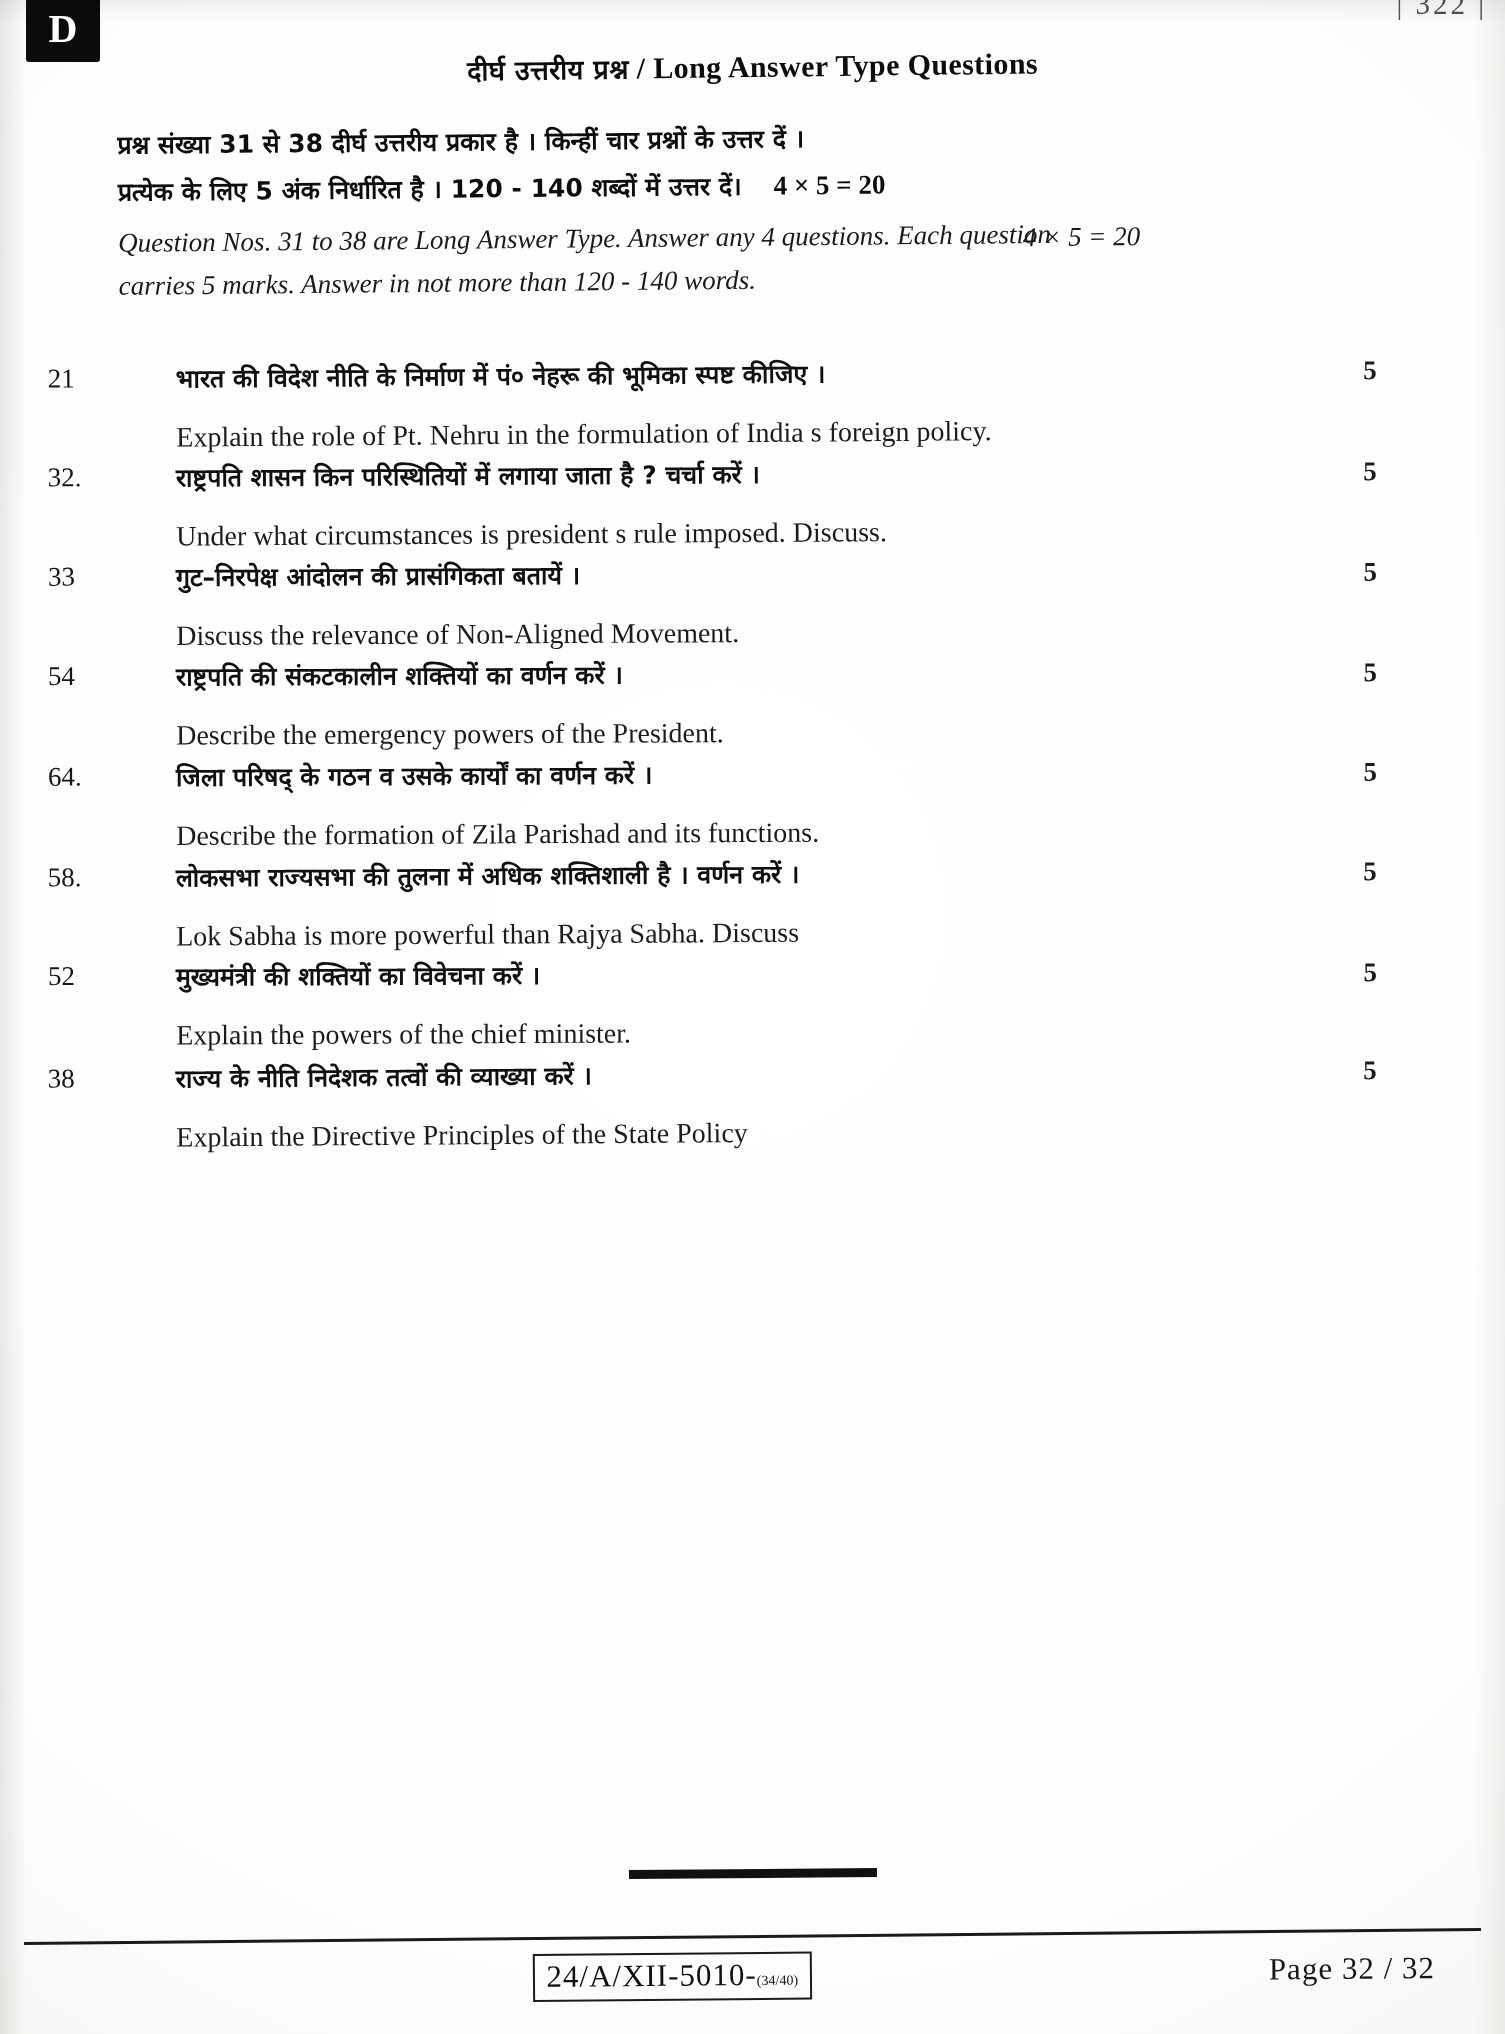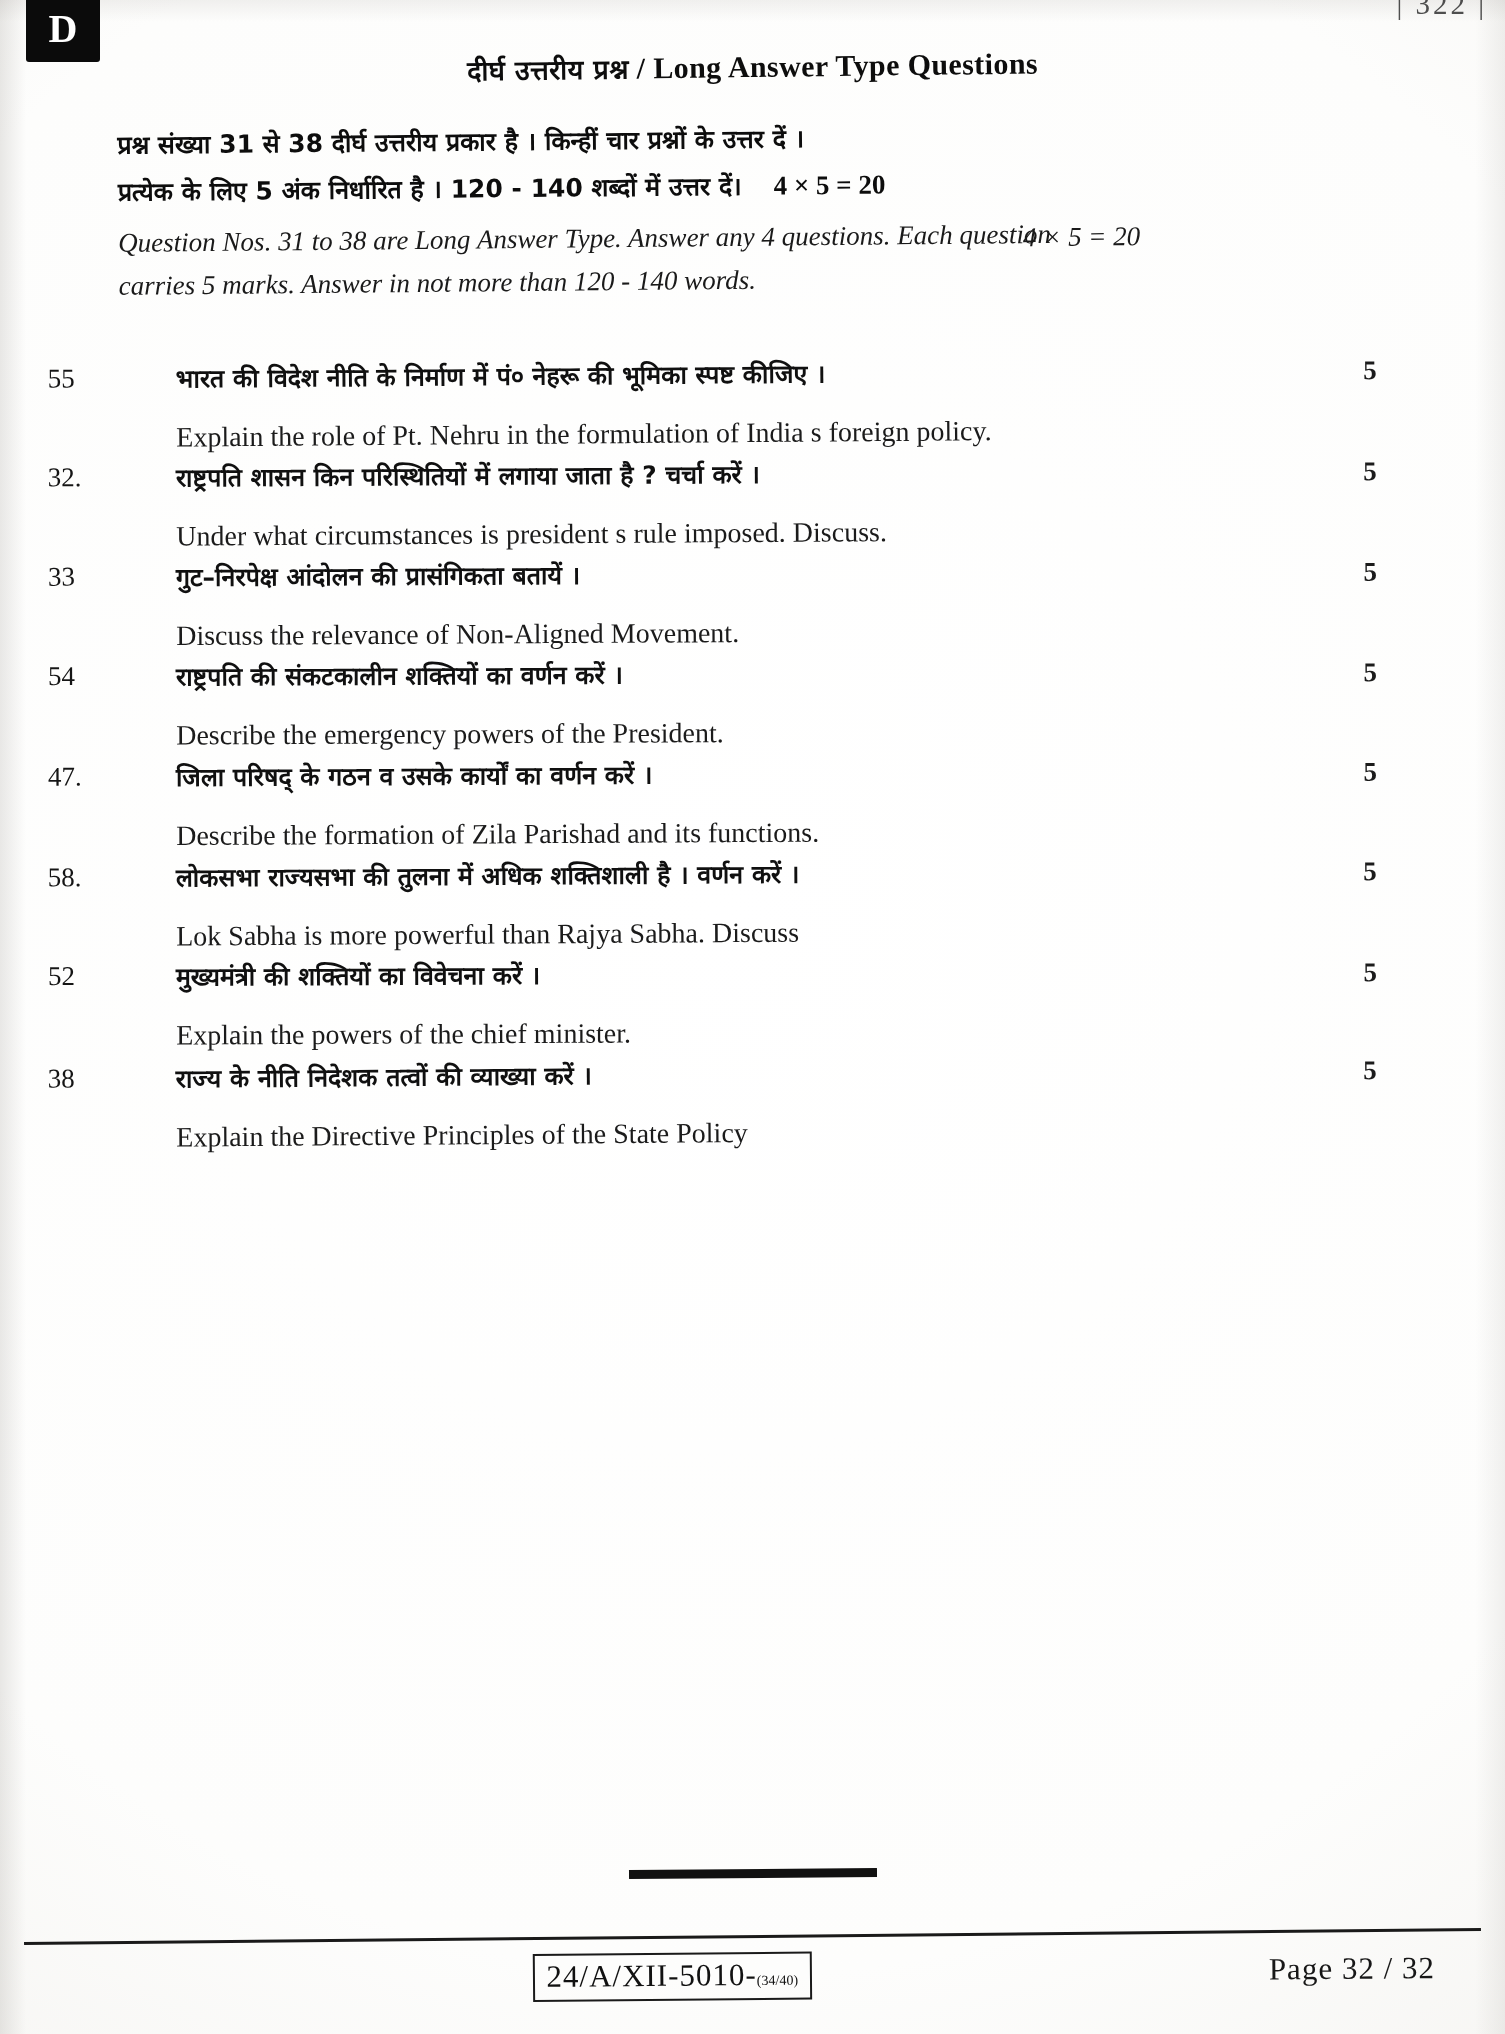--- a/index.html
+++ b/index.html
@@ -262,21 +262,21 @@
     </div>
     <div class="instr-en">
       <span class="marks-en">4 × 5 = 20</span>
       <span>Question Nos. 31 to 38 are Long Answer Type. Answer any 4 questions. Each question carries 5 marks. Answer in not more than 120 - 140 words.</span>
     </div>
   </div>
 
   <div class="qlist">
 
     <div class="qitem sk1">
-      <div class="qnum">55</div>
+      <div class="qnum">21</div>
       <div class="qbody">
         <div class="q-hi">
           <span class="q-marks">5</span>
           <span>भारत की विदेश नीति के निर्माण में पं० नेहरू की भूमिका स्पष्ट कीजिए ।</span>
         </div>
         <div class="q-en">Explain the role of Pt. Nehru in the formulation of India s foreign policy.</div>
       </div>
     </div>
 
     <div class="qitem sk2">
@@ -306,21 +306,21 @@
       <div class="qbody">
         <div class="q-hi">
           <span class="q-marks">5</span>
           <span>राष्ट्रपति की संकटकालीन शक्तियों का वर्णन करें ।</span>
         </div>
         <div class="q-en">Describe the emergency powers of the President.</div>
       </div>
     </div>
 
     <div class="qitem sk3">
-      <div class="qnum">47.</div>
+      <div class="qnum">64.</div>
       <div class="qbody">
         <div class="q-hi">
           <span class="q-marks">5</span>
           <span>जिला परिषद् के गठन व उसके कार्यों का वर्णन करें ।</span>
         </div>
         <div class="q-en">Describe the formation of Zila Parishad and its functions.</div>
       </div>
     </div>
 
     <div class="qitem sk2">

